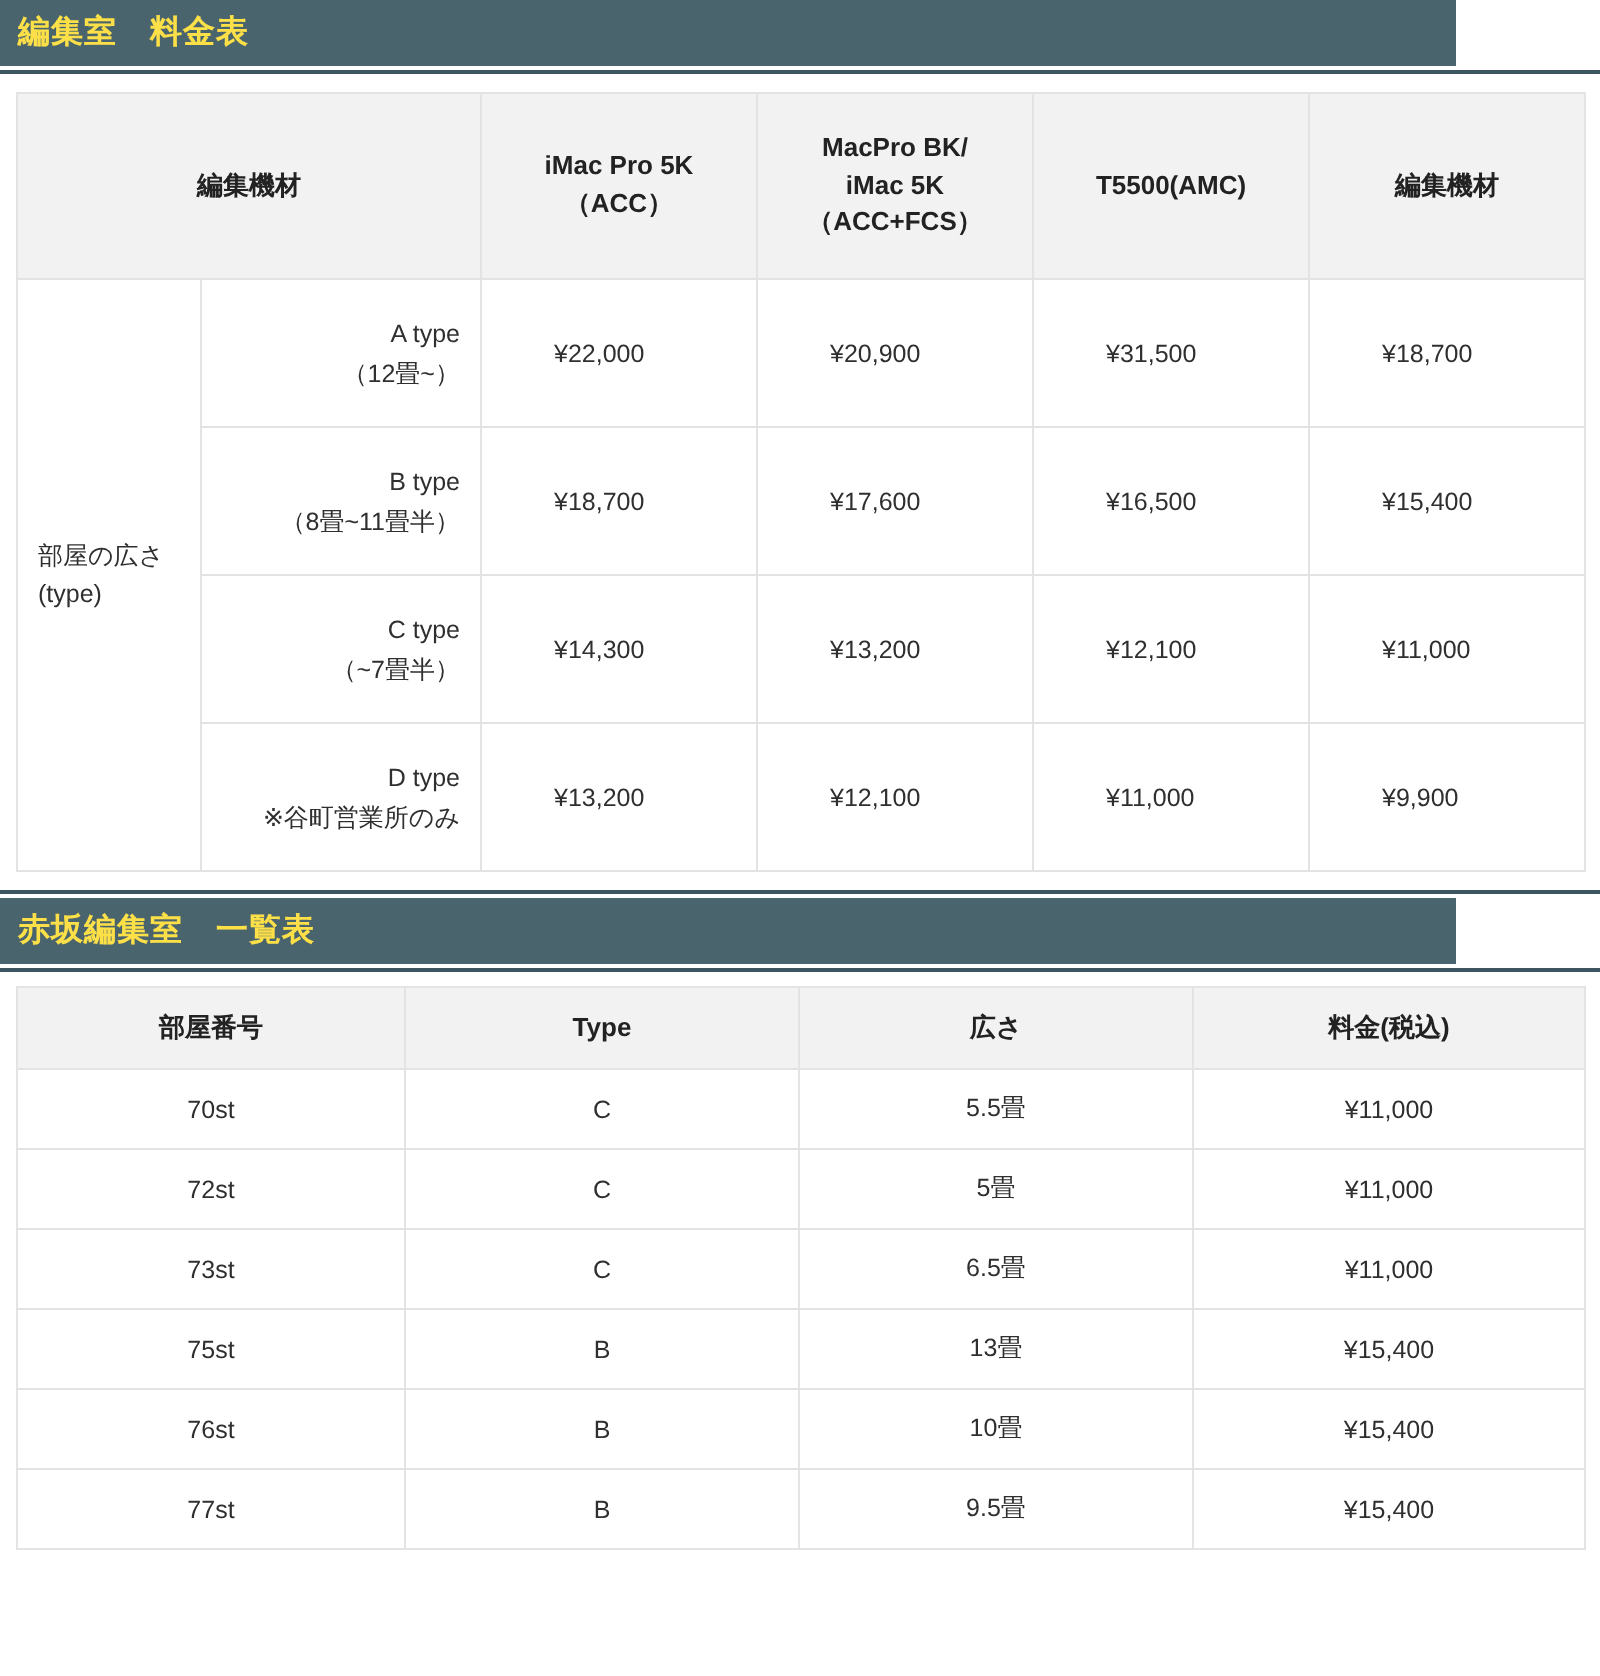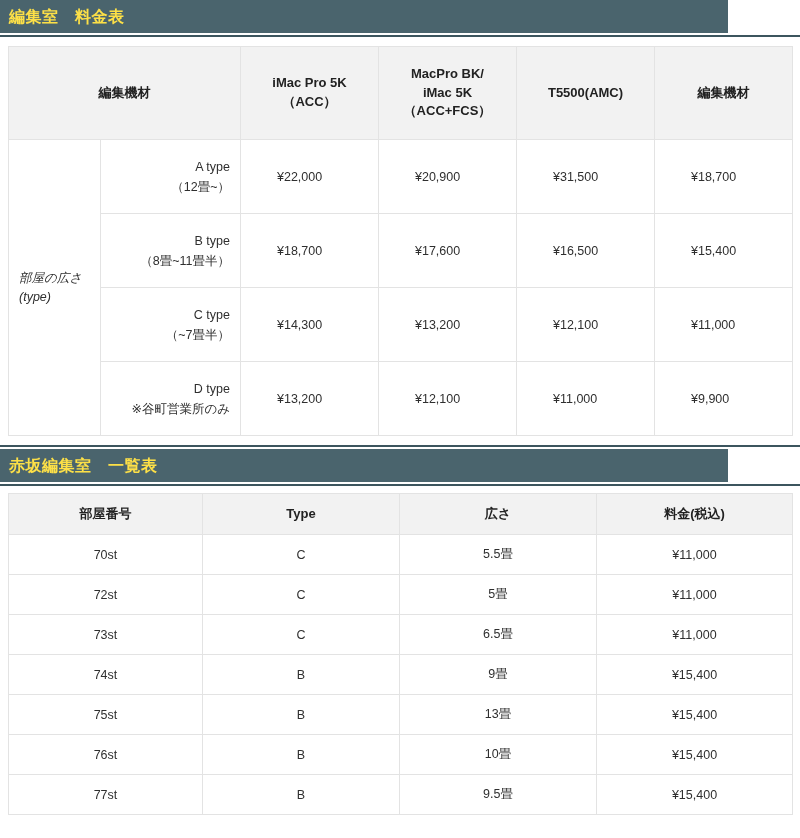--- a/index.html
+++ b/index.html
@@ -81,21 +81,20 @@
   #price-table thead th.head-equip { height: 76px; font-family: Liberation Serif, serif; }
   #price-table tbody td {
     height: 61px;
     padding: 6px 10px;
   }
   #price-table tbody td.rowhead-span {
     text-align: left;
     padding-left: 10px;
     line-height: 1.5;
     font-size: 12.5px;
-    font-style: italic;
   }
   #price-table tbody td.type-cell {
     text-align: right;
     line-height: 1.6;
     font-size: 12.5px;
   }
   #price-table tbody td.price-cell {
     text-align: left;
     font-size: 12.5px;
     padding-left: 36px;
@@ -246,26 +245,20 @@
         <td>5畳</td>
         <td>¥11,000</td>
       </tr>
       <tr>
         <td>73st</td>
         <td>C</td>
         <td>6.5畳</td>
         <td>¥11,000</td>
       </tr>
       <tr>
-        <td>74st</td>
-        <td>B</td>
-        <td>9畳</td>
-        <td>¥15,400</td>
-      </tr>
-      <tr>
         <td>75st</td>
         <td>B</td>
         <td>13畳</td>
         <td>¥15,400</td>
       </tr>
       <tr>
         <td>76st</td>
         <td>B</td>
         <td>10畳</td>
         <td>¥15,400</td>

